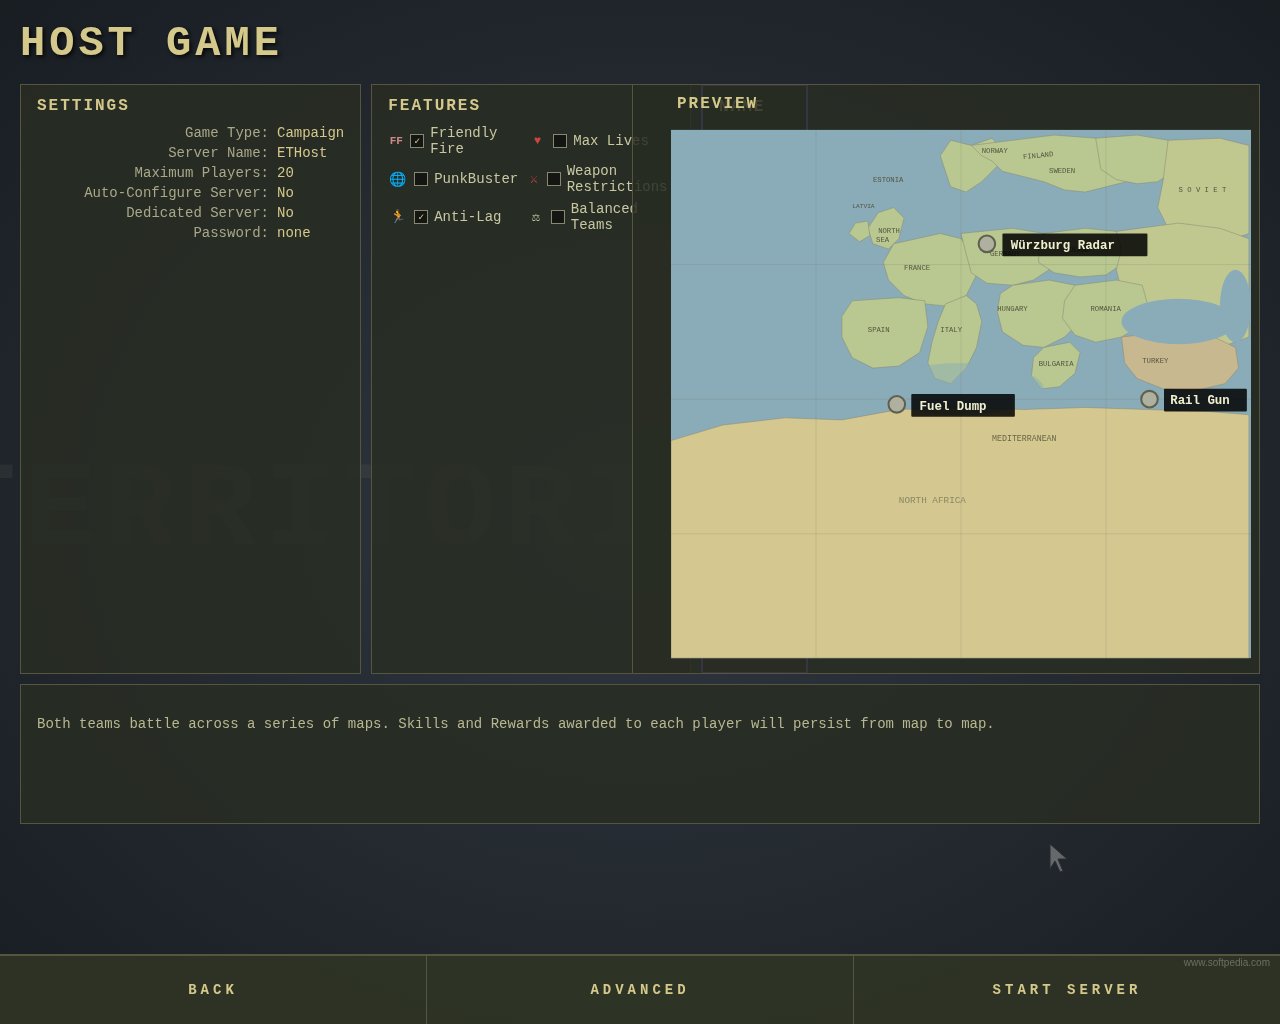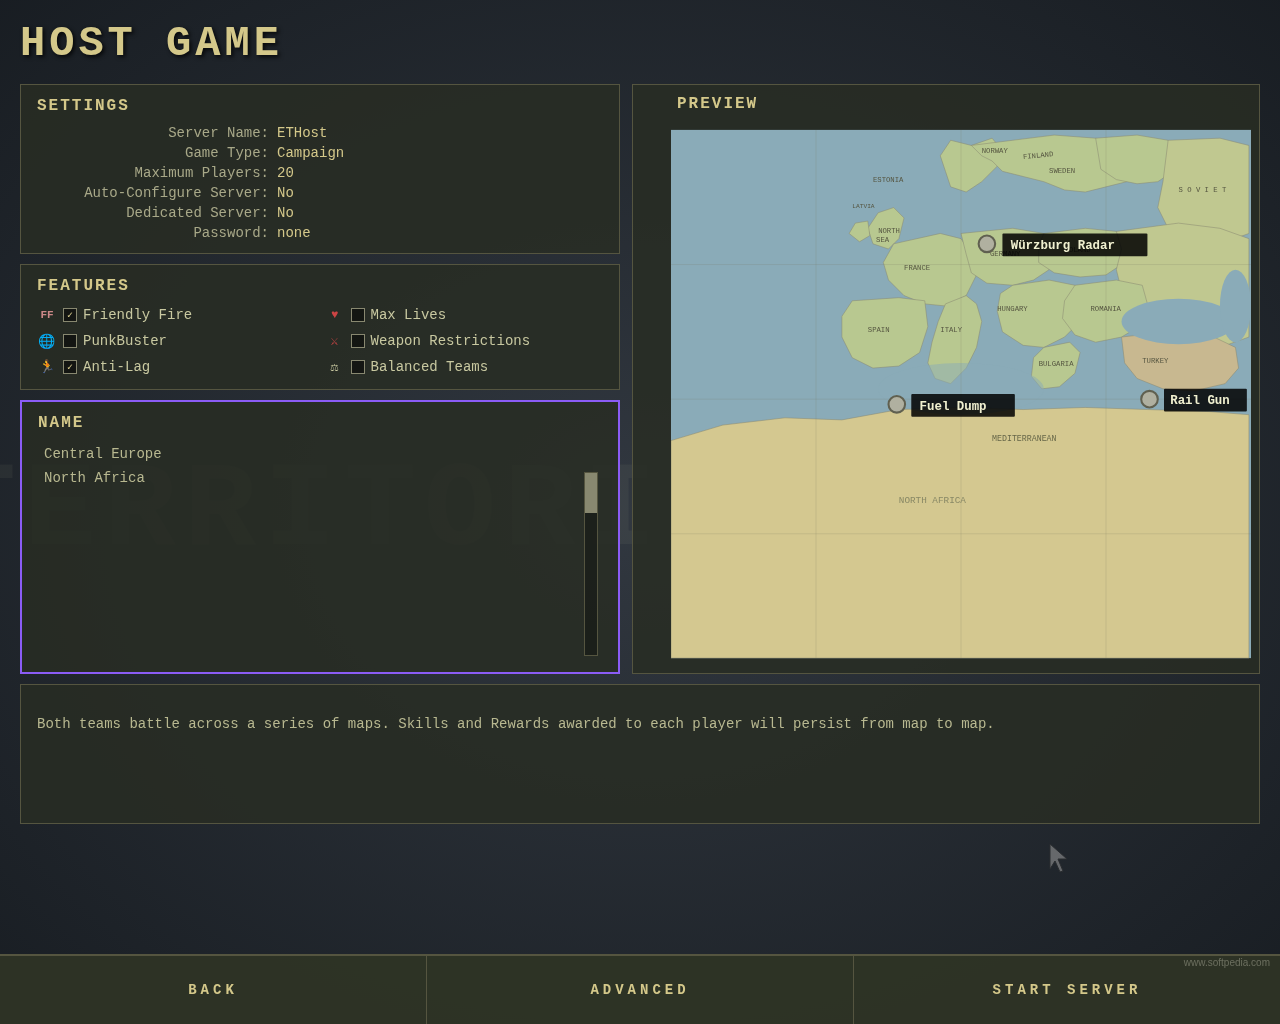--- a/index.html
+++ b/index.html
@@ -63,21 +63,21 @@
     .content-area {
       display: flex;
       gap: 12px;
       height: 590px;
     }
 
     
     .left-panel {
       width: 600px;
       display: flex;
-      flex-direction: column;
+      flex-direction: row;
       gap: 10px;
     }
 
     
     .panel-section {
       background: rgba(40,45,35,0.85);
       border: 1px solid #555540;
       padding: 12px 16px;
     }
 
@@ -301,27 +301,27 @@
 
   <div class="content-area">
 
     <div class="left-panel">
 
       <div class="panel-section">
         <div class="section-title">SETTINGS</div>
         <div class="settings-grid">
 
           <div class="setting-row">
+            <span class="setting-label">Game Type:</span>
+            <span class="setting-value">Campaign</span>
+          </div>
+
+          <div class="setting-row">
             <span class="setting-label">Server Name:</span>
             <span class="setting-value">ETHost</span>
-          </div>
-
-          <div class="setting-row">
-            <span class="setting-label">Game Type:</span>
-            <span class="setting-value">Campaign</span>
           </div>
 
           <div class="setting-row">
             <span class="setting-label">Maximum Players:</span>
             <span class="setting-value">20</span>
           </div>
 
           <div class="setting-row">
             <span class="setting-label">Auto-Configure Server:</span>
             <span class="setting-value">No</span>

